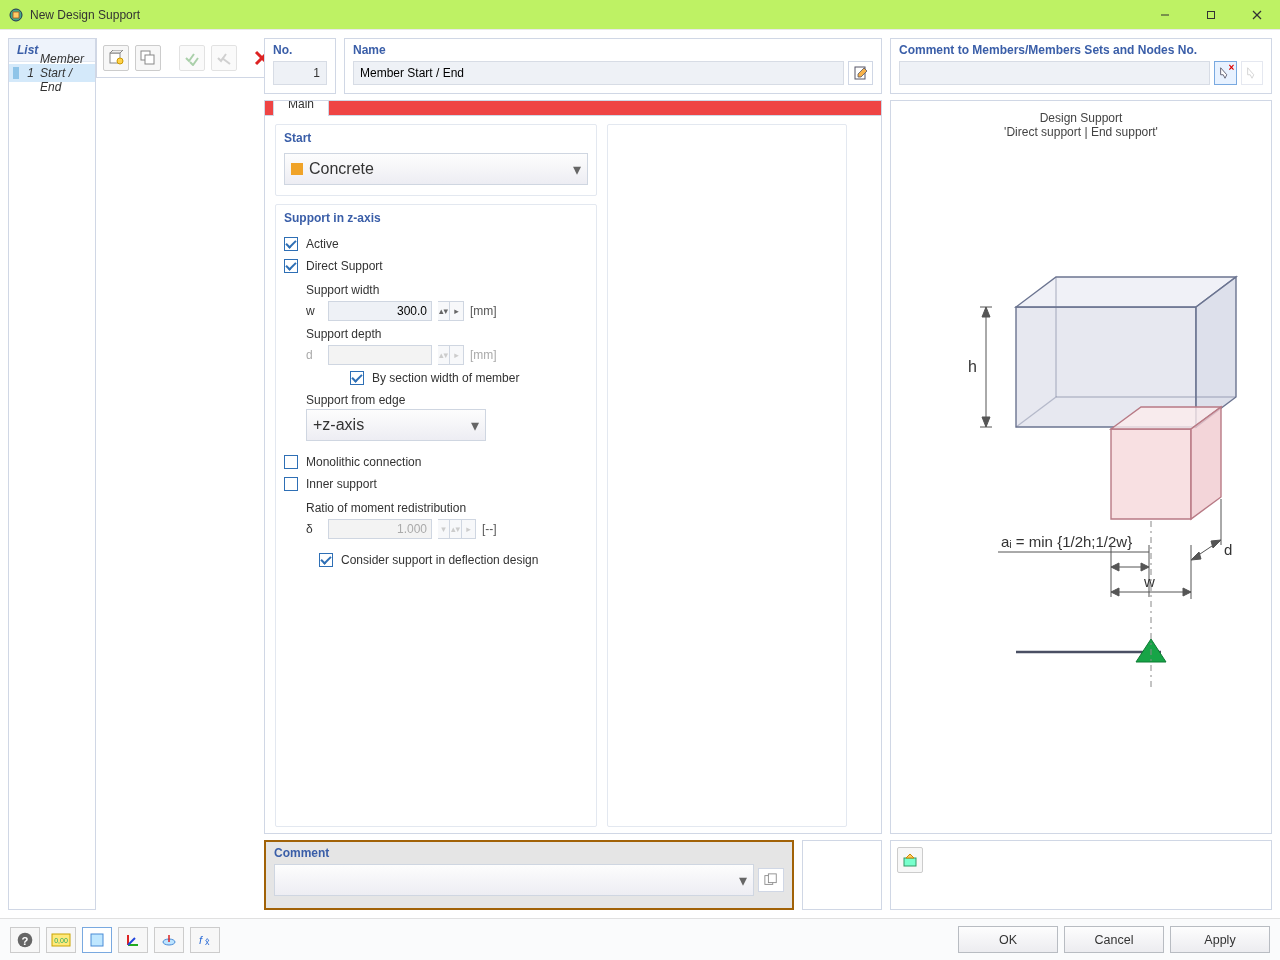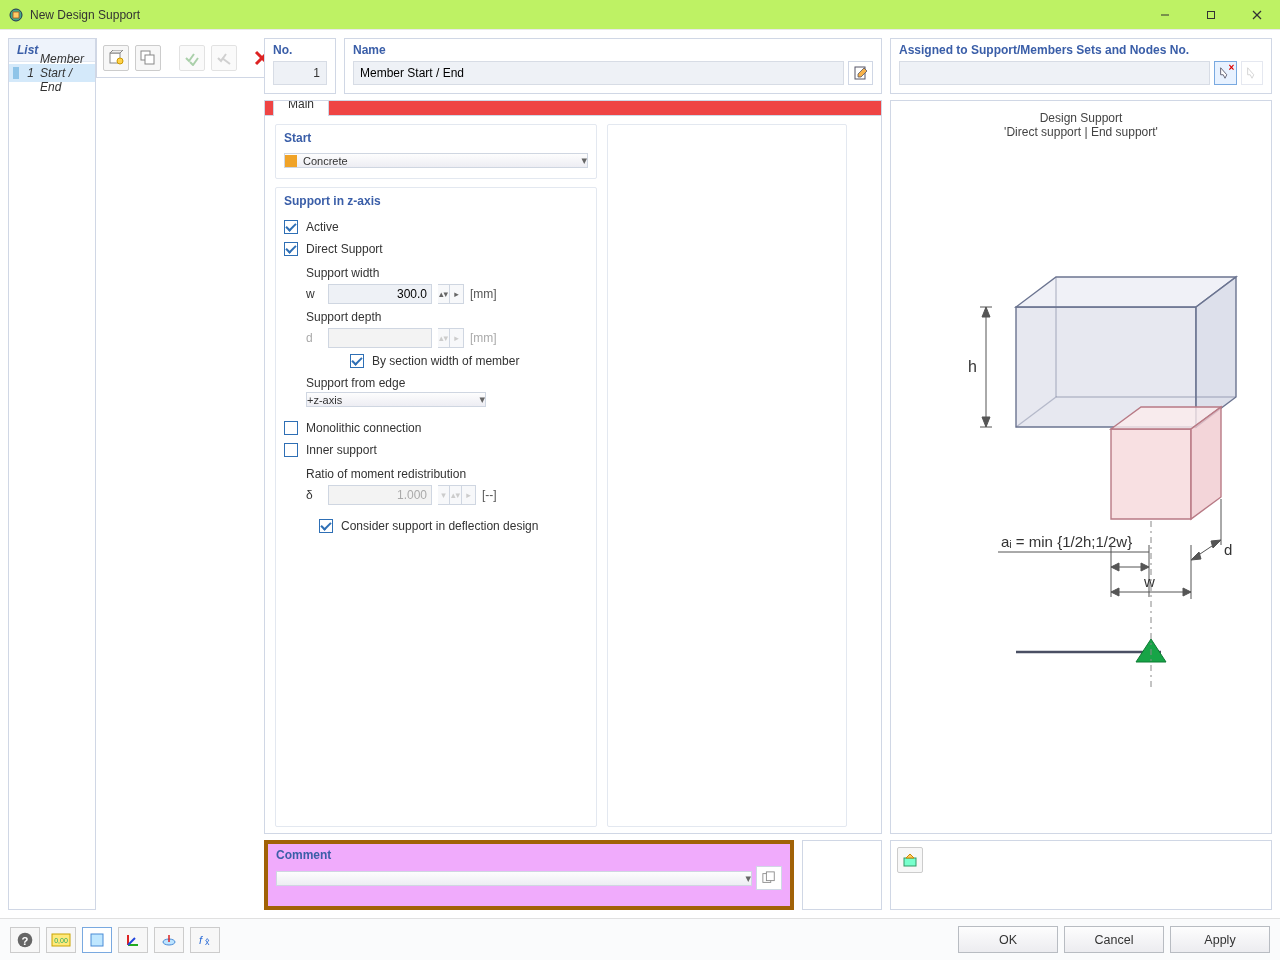--- a/index.html
+++ b/index.html
@@ -53,21 +53,21 @@
   .content-row { flex:1; display:flex; gap:8px; min-height:0;}
   .mainpane { flex:1; border:1px solid #d0d7e5; background:#fff; display:flex; flex-direction:column; overflow:hidden;}
   .tabs { height:15px; display:flex; align-items:flex-end; background:#ef4444; border-bottom:1px solid #d0d7e5; padding-left:8px;}
   .tab { padding:5px 14px; background:#f6f8fb; border:1px solid #d0d7e5; border-bottom:none; font-size:12px; border-top-left-radius:3px; border-top-right-radius:3px; position:relative; top:1px; background:#fff;}
   .main-body { flex:1; padding:8px 10px 6px 10px; display:flex; gap:10px;}
   .colA { width:322px; display:flex; flex-direction:column; gap:8px; }
   .colB { width:240px; }
   .group { border:1px solid #e3e8f0; border-radius:2px; background:#fff;}
   .group .glabel { padding:6px 8px 4px 8px; font-weight:600; color:#3a5ea8;}
   .group .gbody { padding:4px 8px 10px 8px;}
-  .select { width:100%; height:15px; border:1px solid #cfd6e1; background:linear-gradient(#fdfdfd,#ededf3); display:flex; align-items:center; padding:0 0; font-size:11px; position:relative;}
+  .select { width:100%; height:32px; border:1px solid #cfd6e1; background:linear-gradient(#fdfdfd,#ededf3); display:flex; align-items:center; padding:0 6px; font-size:16px; position:relative;}
   .select .chev { margin-left:auto; color:#666;}
   .select .sw { width:12px; height:12px; background:#f0a328; margin-right:6px; }
   .chk { display:flex; align-items:center; gap:8px; padding:4px 0;}
   .chk .box { width:14px; height:14px; border:1.5px solid #2e6fb5; display:flex; align-items:center; justify-content:center; background:#fff;}
   .chk .box.checked::after { content:''; width:8px; height:4px; border-left:2px solid #2e6fb5; border-bottom:2px solid #2e6fb5; transform:rotate(-45deg); margin-top:-3px;}
   .sub { margin-left:22px; padding:2px 0;}
   .ffield { display:flex; align-items:center; gap:6px; padding:2px 0;}
   .ffield .sym { width:16px;}
   .ffield .inp { width:104px; height:20px; text-align:right; padding:0 4px; border:1px solid #cfd6e1; background:#eef1f6; font-size:12px;}
   .ffield .inp.dis { background:#f3f3f3; color:#aaa;}
@@ -78,21 +78,21 @@
   .unit { color:#555;}
   .flabel { padding:4px 0 2px 0;}
   .smallsel { width:180px;}
 
   .preview { width:382px; border:1px solid #d0d7e5; background:#fff; display:flex; flex-direction:column;}
   .preview .pvhead { padding:10px 12px 2px 12px;text-align:center;}
   .preview .pvhead .t1 { color:#444;}
   .preview .pvbody { flex:1; display:flex; align-items:center; justify-content:center;}
   
   .comment-row { display:flex; gap:8px; height:70px;}
-  .commentbox { flex:1; border:4px solid #a16207; background:#f0abfc; padding:4px 8px;}
+  .commentbox { flex:1; border:2px solid #a16207; background:#e5e5e5; padding:4px 8px;}
   .commentbox .clabel { font-weight:600; color:#3a5ea8; padding-bottom:4px;}
   .cselrow { display:flex; align-items:center; gap:4px;}
   .commentpad { width:80px; border:1px solid #d0d7e5; background:#fff;}
   .previewpad { width:382px; border:1px solid #d0d7e5; background:#fff; padding:6px;}
 
   .footer { height:42px; border-top:1px solid #e0e0e0; display:flex; align-items:center; padding:0 10px; gap:6px; background:#fafbfc;}
   .footer .ftbtn { width:30px; height:26px; border:1px solid #ccc; background:#f7f7f7; display:flex; align-items:center; justify-content:center;}
   .footer .txtbtn { width:100px; height:27px; border:1px solid #b8bcc2; background:linear-gradient(#fdfdfd,#ececf0); display:flex; align-items:center; justify-content:center; font-size:12.5px;}
 
   svg { display:block; }
@@ -192,21 +192,21 @@
             <input class="field" value="Member Start / End" style="">
             <div class="edit-icn">
                 <svg width="16" height="16" viewBox="0 0 16 16">
                   <rect x="2" y="2" width="10" height="12" fill="none" stroke="#556" stroke-width="1"></rect>
                   <path d="M11 3 L14 6 L8 12 L5 12 L5 9 Z" fill="#f7b24a" stroke="#556" stroke-width=".8"></path>
                 </svg>
               </div>
           </div>
         </div>
         <div class="hbox assigned">
-          <div class="hlabel">Assigned to Support/Members Sets and Nodes No.</div>
+          <div class="hlabel">Comment to Members/Members Sets and Nodes No.</div>
           <div class="hval assigned-row">
             <input class="field" value="" style="">
             <div class="pickbtn active" style="position:relative;">
               <svg width="14" height="14" viewBox="0 0 16 16">
                   <path d="M3 2 L3 10 L6 10 L8 14 L10 10 L3 2 Z" fill="#fff" stroke="#556" stroke-width="1"></path>
                 </svg>
               <span class="x">×</span>
             </div>
             <div class="pickbtn disabled">
                 <svg width="14" height="14" viewBox="0 0 16 16">

